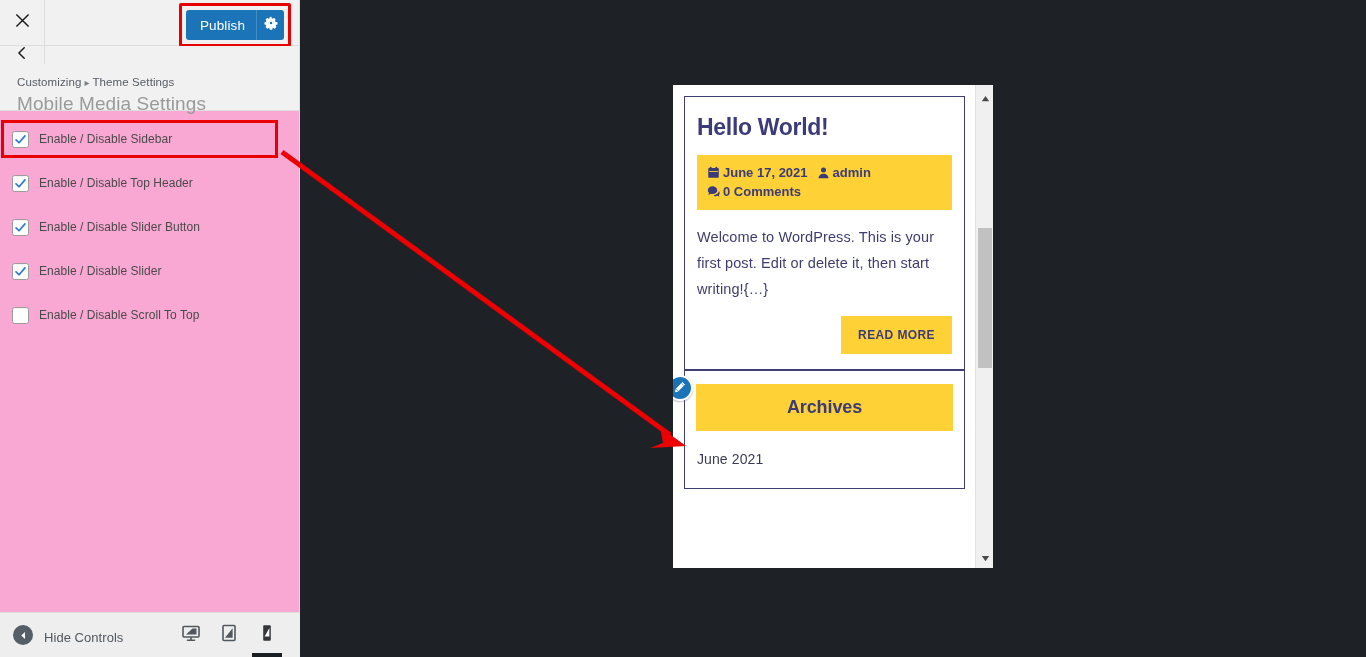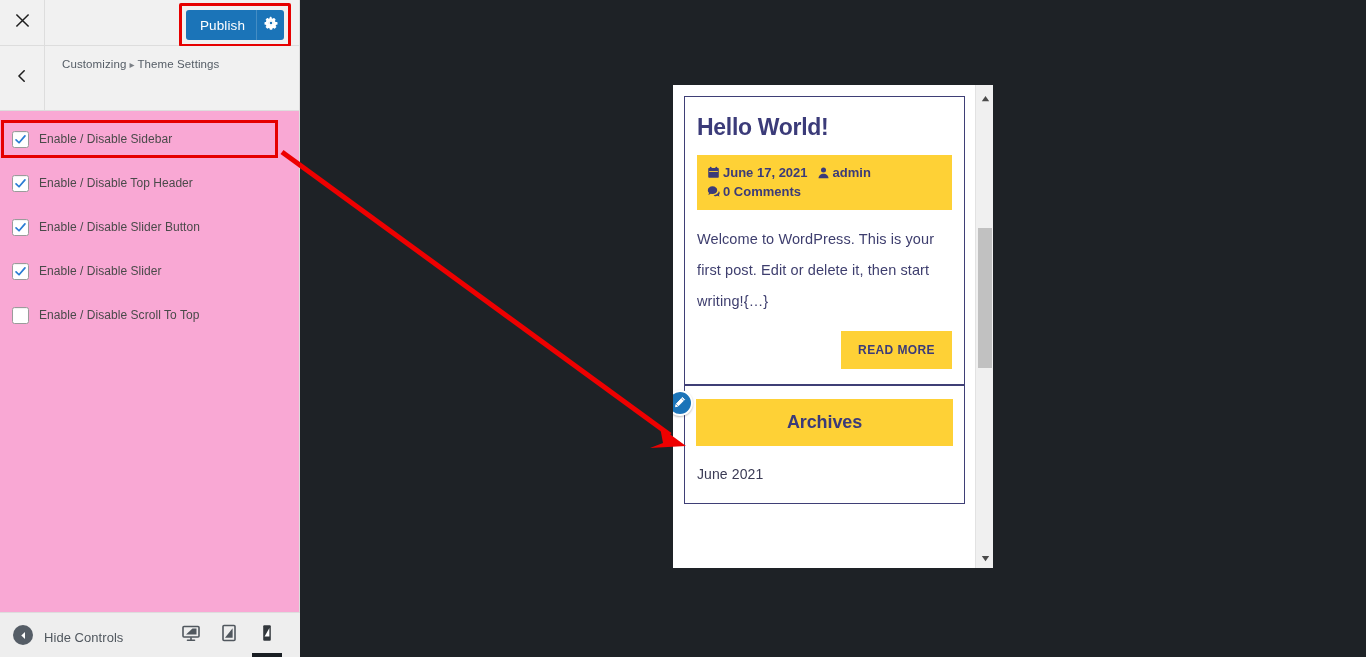--- a/index.html
+++ b/index.html
@@ -58,21 +58,21 @@
     display: flex; align-items: center; justify-content: center;
     border-left: 1px solid rgba(255,255,255,0.18);
   }
   .cz-publish .pub-gear svg { width: 14px; height: 14px; }
 
   .cz-header {
     position: relative;
     height: 65px;
     background: #f1f1f1;
     border-bottom: 1px solid #dddddd;
-    display: flex; align-items: stretch;
+    display: flex; align-items: stretch; flex-direction: column;
   }
   .cz-back {
     width: 45px;
     display: flex; align-items: center; justify-content: center;
     border-right: 1px solid #dddddd;
     cursor: pointer;
   }
   .cz-back svg { width: 14px; height: 14px; }
   .cz-header-text {
     padding: 11px 0 0 17px;
@@ -240,21 +240,21 @@
     line-height: 19px;
     padding: 8px 10px 9px 10px;
     margin-top: 14px;
   }
   .post-meta .mi { display: inline-flex; align-items: center; }
   .post-meta svg { width: 13px; height: 13px; vertical-align: -2px; margin-right: 3px; }
   .post-meta .gap { display: inline-block; width: 9px; }
   .post-excerpt {
     font-size: 14.5px;
     color: #3e3e6e;
-    line-height: 31px;
+    line-height: 26px;
     margin-top: 14px;
     letter-spacing: .1px;
   }
   .read-more {
     display: block;
     margin: 14px 0 0 auto;
     background: #fed136;
     color: #3b3b79;
     font-size: 12px;
     font-weight: bold;
@@ -344,20 +344,21 @@
         <span>
           <svg viewBox="0 0 16 16">
               <path d="M10.5 2 L4.5 8 L10.5 14" stroke="#1e1e1e" stroke-width="1.8" fill="none" stroke-linecap="round" stroke-linejoin="round"></path>
             </svg>
         </span>
       </div>
       <div class="cz-header-text">
         <div class="cz-breadcrumb">
           <span>Customizing</span><span class="sep">▸</span><span>Theme Settings</span>
         </div>
+        <div class="cz-title">Mobile Media Settings</div>
       </div>
     </div>
 
     <div class="cz-body">
 
       <div class="cz-check-row highlight">
         <div class="hl-box"></div>
         <span class="cbx">
           <svg viewBox="0 0 16 16">
               <path d="M2.5 8.4 L6.2 12 L13.5 3.6" stroke="#2a7bd4" stroke-width="2.1" fill="none" stroke-linecap="round" stroke-linejoin="round"></path>

